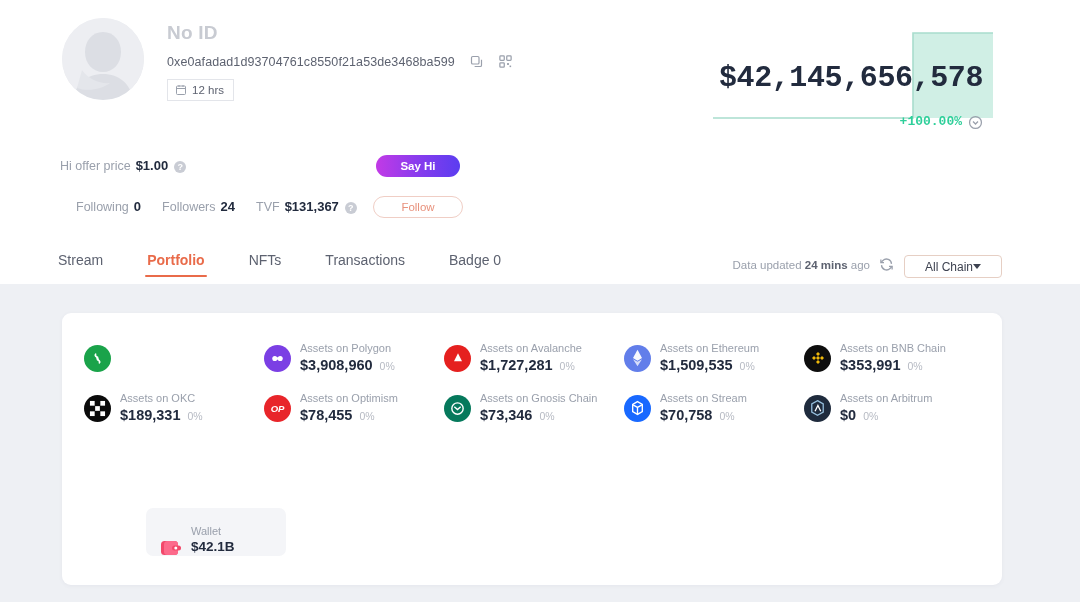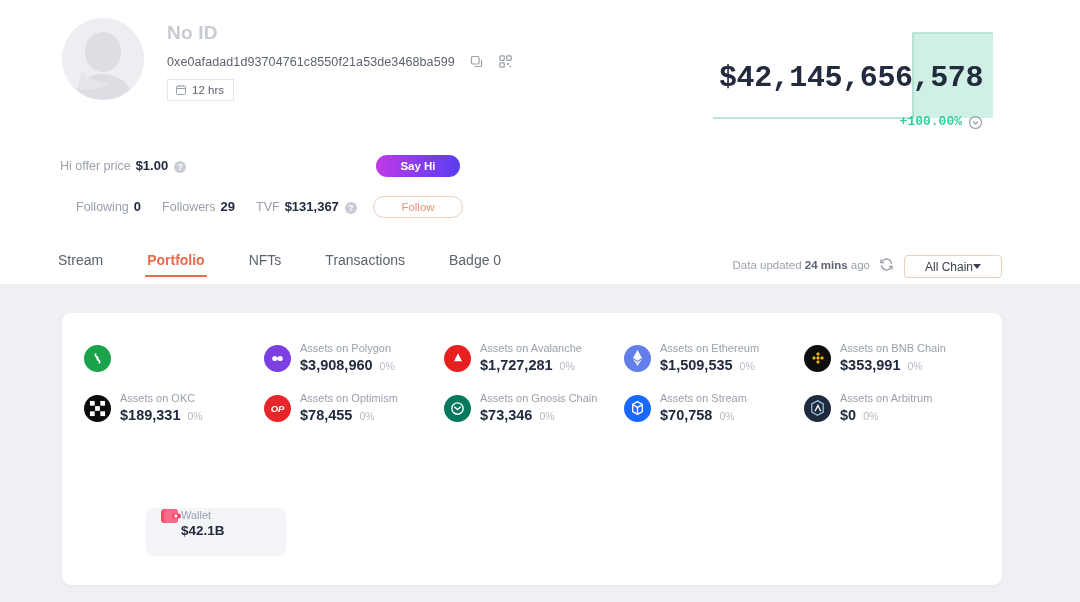--- a/index.html
+++ b/index.html
@@ -156,21 +156,21 @@
   .asset-txt { display: flex; flex-direction: column; justify-content: center; }
   .asset-name { font-size: 11px; color: #9aa0ac; line-height: 15px; white-space: nowrap; }
   .asset-amt-row { display: flex; align-items: baseline; gap: 7px; }
   .asset-amt { font-size: 14.5px; color: #222b3e; font-weight: bold; line-height: 19px; }
   .asset-pct { font-size: 10.5px; color: #b6bac3; }
 
   
   .wallet-card {
     position: absolute; left: 84px; top: 195px;
     width: 140px; height: 48px; border-radius: 7px; background: #f4f5f8;
-    display: flex; align-items: flex-start; padding-left: 15px;
+    display: flex; align-items: flex-end; gap: 10px; padding-left: 15px;
     cursor: pointer;
   }
   .wallet-ico { width: 20px; height: 16px; flex: 0 0 20px; }
   .wallet-name { font-size: 11px; color: #9aa0ac; line-height: 14px; }
   .wallet-amt { font-size: 13.5px; color: #222b3e; font-weight: bold; line-height: 18px; }
 </style>
 </head>
 <body>
 
 <div class="page">
@@ -242,21 +242,21 @@
     <div class="stat-row1">
       <span class="stat-label">Hi offer price</span>
       <span class="stat-val">$1.00</span>
       <span class="help">?</span>
     </div>
 
     <div class="stat-row2">
       <span class="stat-label">Following</span>
       <span class="stat-val">0</span>
       <span class="stat-label gap">Followers</span>
-      <span class="stat-val">29</span>
+      <span class="stat-val">24</span>
       <span class="stat-label gap">TVF</span>
       <span class="stat-val">$131,367</span>
       <span class="help">?</span>
     </div>
 
     <button class="say-hi">Say Hi</button>
     <button class="follow">Follow</button>
 
     <div class="tabs">
       <div class="tab">Stream</div>

